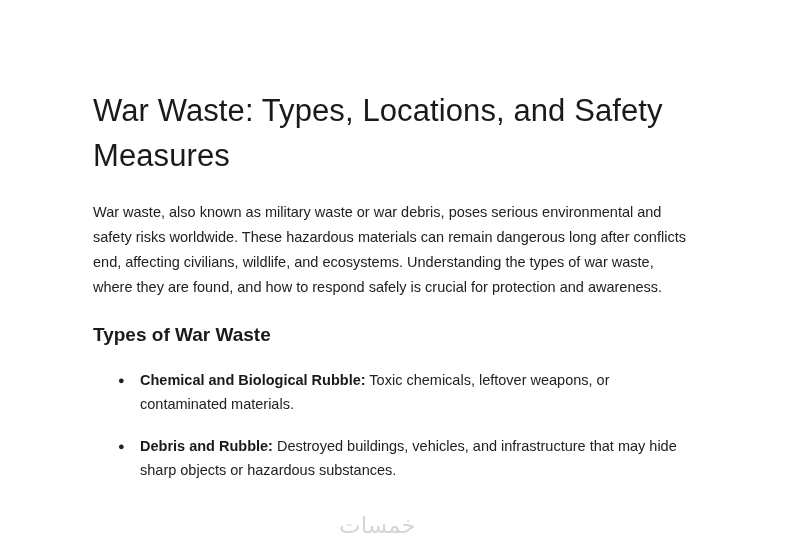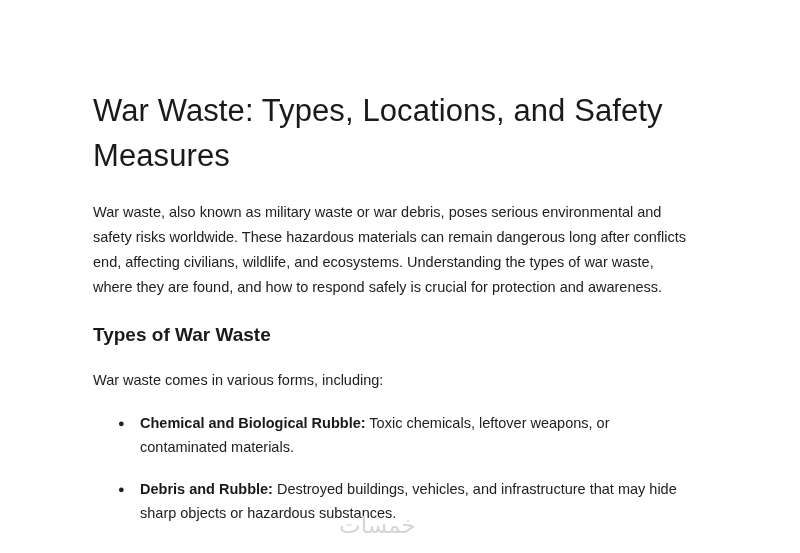--- a/index.html
+++ b/index.html
@@ -98,21 +98,20 @@
 
 <div class="page">
   <div class="content">
 
     <h1 class="doc-title">War Waste: Types, Locations, and Safety Measures</h1>
 
     <p class="para">War waste, also known as military waste or war debris, poses serious environmental and safety risks worldwide. These hazardous materials can remain dangerous long after conflicts end, affecting civilians, wildlife, and ecosystems. Understanding the types of war waste, where they are found, and how to respond safely is crucial for protection and awareness.</p>
 
     <h2 class="section-heading">Types of War Waste</h2>
 
-    <p class="lead-in">War waste comes in various forms, including:</p>
 
     <ul class="bullets">
       <li>
         <span class="bullet-term">Chemical and Biological Rubble:</span><span> Toxic chemicals, leftover weapons, or contaminated materials.</span>
       </li>
       <li>
         <span class="bullet-term">Debris and Rubble:</span><span> Destroyed buildings, vehicles, and infrastructure that may hide sharp objects or hazardous substances.</span>
       </li>
     </ul>
 

